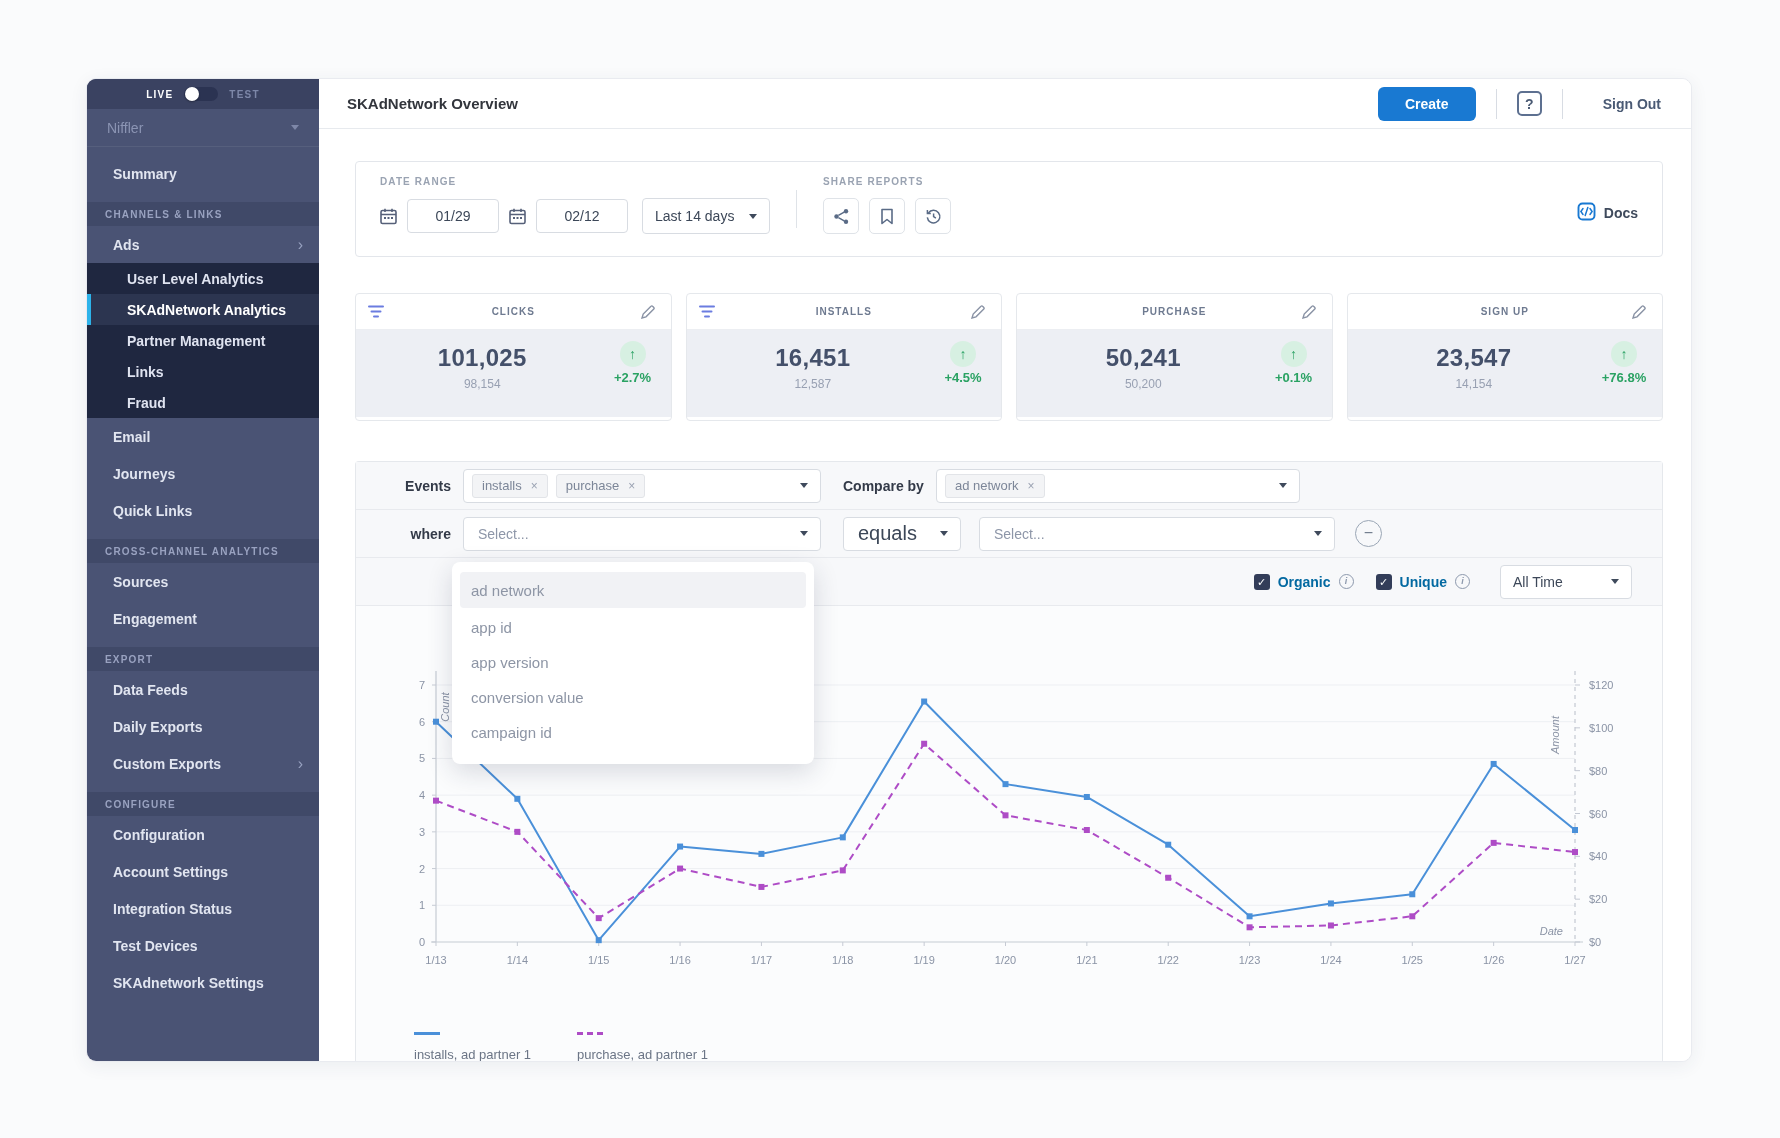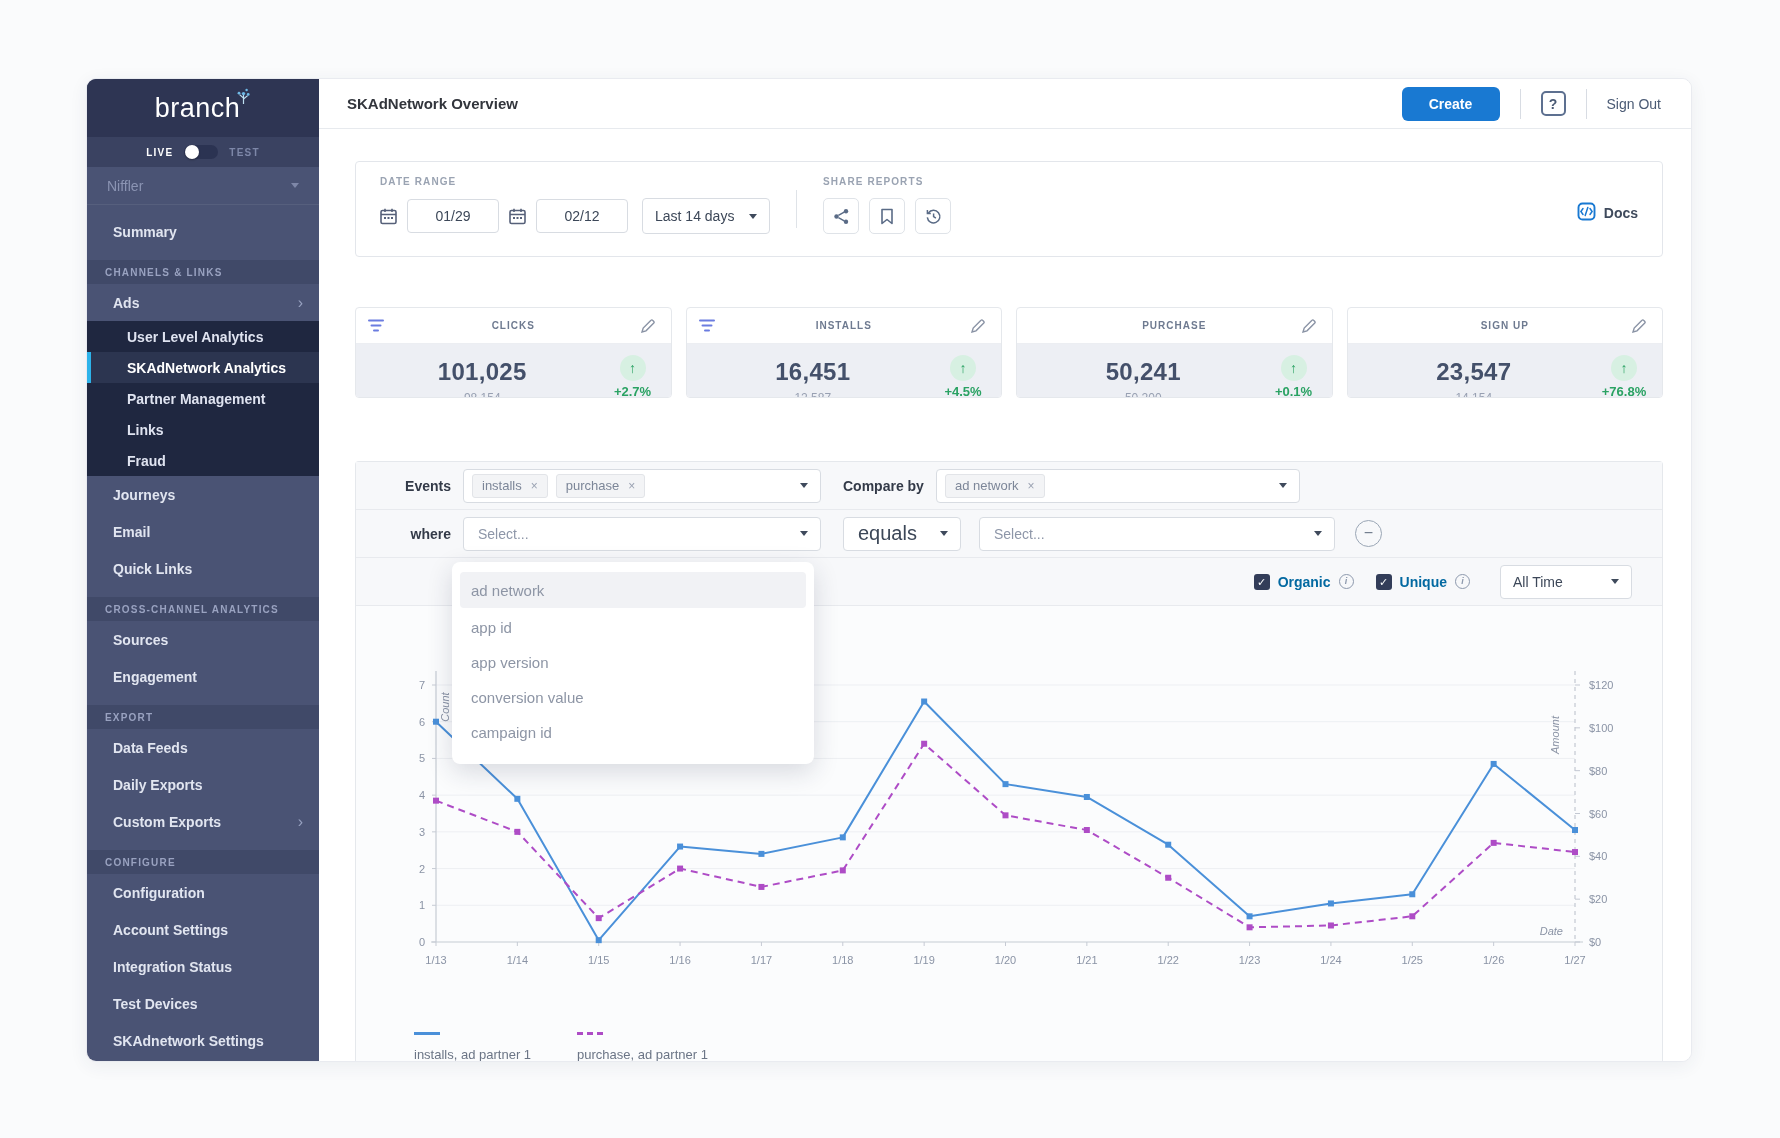--- a/index.html
+++ b/index.html
@@ -35,36 +35,36 @@
   .nav-sublink.active { background:#2c3550; border-left:4px solid #2db3ea; padding-left:36px; color:#ffffff; }
   .chev { margin-left:auto; color:#96a0bf; font-size:16px; line-height:1; font-weight:400; }
   
   .main { flex:1; position:relative; background:#fff; }
   .topbar { height:50px; border-bottom:1px solid #e7eaee; display:flex; align-items:center; padding:0 30px 0 28px; }
   .page-title { font-size:15px; font-weight:700; color:#32353c; }
   .topbar-right { margin-left:auto; display:flex; align-items:center; }
   .create-btn { width:98px; height:34px; background:#1979d2; border:none; border-radius:6px; color:#fff; font-size:14px; font-weight:700; cursor:pointer; font-family:inherit; }
   .tb-sep { width:1px; height:30px; background:#d8dce3; margin:0 20px; }
   .help-btn { width:25px; height:25px; border:2px solid #5d7090; border-radius:5px; background:#fff; color:#4a5a74; font-size:14px; font-weight:700; cursor:pointer; font-family:inherit; line-height:1; }
-  .signout { font-size:14px; font-weight:400; color:#4a5a74; cursor:pointer; }
+  .signout { font-size:14px; font-weight:700; color:#4a5a74; cursor:pointer;margin-left:20px; }
   
   .controls-panel { position:absolute; top:82px; left:36px; right:28px; height:96px; border:1px solid #e3e6eb; border-radius:4px; display:flex; padding:14px 24px 0; }
   .ctrl-group { display:flex; flex-direction:column; }
   .ctrl-label { font-size:10px; font-weight:700; color:#9aa3b2; letter-spacing:1.1px; margin-bottom:11px; }
   .ctrl-row { display:flex; align-items:center; gap:10px; }
   .cal-icon { display:flex; cursor:pointer; }
   .date-input { width:92px; height:34px; border:1px solid #d8dce2; border-radius:4px; text-align:center; font-size:14px; color:#3c4758; background:#fff; font-family:inherit; }
   .preset-box { width:128px; height:34px; border:1px solid #d8dce2; border-radius:4px; background:#fff; display:flex; align-items:center; padding:17px 12px; font-size:14px; color:#3c4758; cursor:pointer; margin-left:4px; }
   .preset-box .caret { margin-left:auto; }
   .v-sep { width:1px; height:38px; background:#dfe3e8; margin:14px 26px 0; }
   .icon-btn { width:36px; height:36px; border:1px solid #dfe3e8; border-radius:5px; background:#fff; display:flex; align-items:center; justify-content:center; cursor:pointer; }
   .docs-link { margin-left:auto; align-self:center; display:flex; align-items:center; gap:8px; cursor:pointer; padding-bottom:6px; }
   .docs-text { font-size:14px; font-weight:700; color:#3f4a5c; }
   
-  .cards-row { position:absolute; top:228px; left:36px; right:28px; height:91px; display:flex; gap:14px; }
+  .cards-row { position:absolute; top:214px; left:36px; right:28px; height:128px; display:flex; gap:14px; }
   .card { flex:1; border:1px solid #e5e8ec; border-radius:4px; overflow:hidden; background:#fff; }
   .card-head { height:36px; display:flex; align-items:center; padding:0 12px; border-bottom:1px solid #eceef2; }
   .card-head .slot { width:18px; display:flex; }
   .card-title { flex:1; text-align:center; font-size:10px; font-weight:700; color:#6e7a90; letter-spacing:1px; }
   .card-body { height:87px; background:#edeff4; position:relative; }
   .card-center { position:absolute; left:10px; right:72px; top:14px; text-align:center; }
   .card-value { font-size:24px; font-weight:700; color:#44506a; letter-spacing:.3px; }
   .card-prev { font-size:12px; color:#98a0b2; margin-top:5px; }
   .card-delta { position:absolute; right:10px; top:11px; width:56px; text-align:center; }
   .arrow-circle { width:26px; height:26px; border-radius:50%; background:#d7f0e2; color:#2aa263; margin:0 auto 3px; font-size:14px; line-height:26px; font-weight:700; }
@@ -104,38 +104,20 @@
   .dd-item { height:35px; display:flex; align-items:center; padding-left:19px; font-size:15px; color:#8d95a5; cursor:pointer; }
   .dd-item.highlight { background:#f1f2f5; border-radius:4px; margin:4px 8px 2px; padding-left:11px; height:36px; }
   .chart-wrap { position:relative; }
 </style>
 </head>
 <body>
 
 <div class="window">
 
   <div class="sidebar">
-    <div class="logo">
-      <span class="logo-text">branch</span>
-      <span class="sprout">
-        <svg width="15" height="17" viewBox="0 0 15 17">
-          <g stroke="#bfe0f2" stroke-width="1.2" fill="none">
-            <line x1="7.5" y1="16" x2="7.5" y2="7"></line>
-              <line x1="7.5" y1="10" x2="3.6" y2="6.6"></line>
-              <line x1="7.5" y1="11" x2="11.6" y2="7.6"></line>
-          </g>
-          <g fill="#6fb9e6">
-            <circle cx="7.5" cy="5.6" r="1.7"></circle>
-              <circle cx="3" cy="5.2" r="1.4"></circle>
-              <circle cx="12.2" cy="6.4" r="1.4"></circle>
-              <circle cx="10.6" cy="2" r="1.2"></circle>
-          </g>
-        </svg>
-      </span>
-    </div>
     <div class="env-row">
       <span class="env-label on">LIVE</span>
       <span class="toggle">
           <span class="knob"></span>
         </span>
       <span class="env-label">TEST</span>
     </div>
     <div class="workspace">
       <span>Niffler</span>
       <span class="caret"></span>
@@ -158,24 +140,24 @@
         <div class="nav-sublink">
           <span>Partner Management</span>
         </div>
         <div class="nav-sublink">
           <span>Links</span>
         </div>
         <div class="nav-sublink">
           <span>Fraud</span>
         </div>
         <div class="nav-link">
+          <span>Email</span>
+        </div>
+        <div class="nav-link">
           <span>Journeys</span>
-        </div>
-        <div class="nav-link">
-          <span>Email</span>
         </div>
         <div class="nav-link">
           <span>Quick Links</span>
         </div>
         <div class="nav-section">CROSS-CHANNEL ANALYTICS</div>
         <div class="nav-link">
           <span>Sources</span>
         </div>
         <div class="nav-link">
           <span>Engagement</span>

